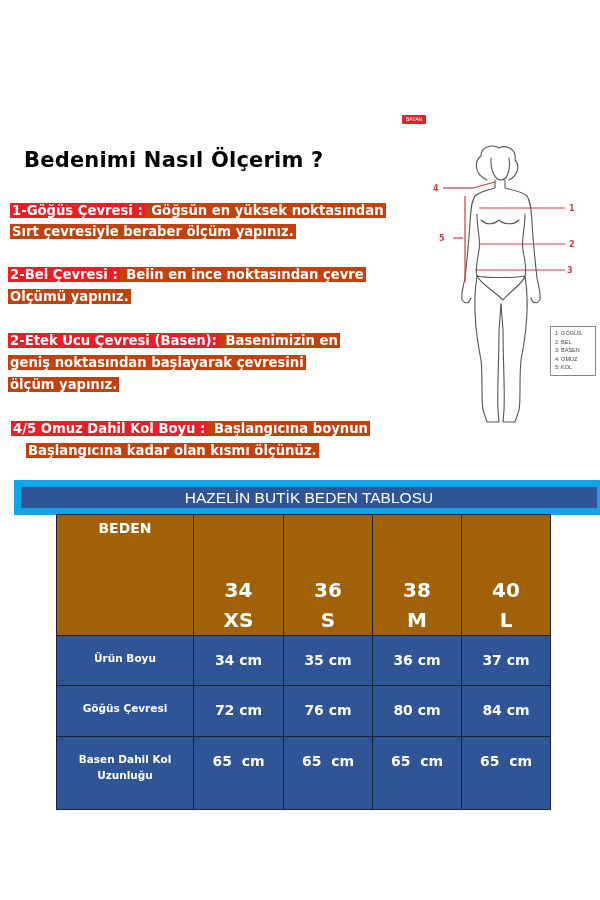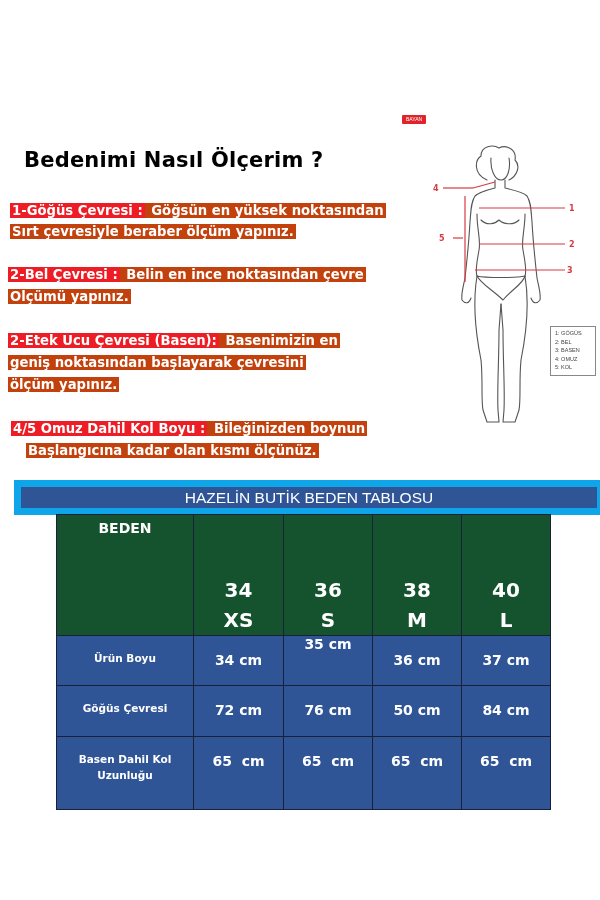--- a/index.html
+++ b/index.html
@@ -10,21 +10,21 @@
   .line { position: absolute; font-weight: bold; font-size: 13.2px; line-height: 19px; white-space: nowrap; }
   .red { background: #ee1c24; color: #fff; padding: 0 2px; }
   .blk { background: #c2410c; color: #fff; padding: 0 2px; }
   .figure { left: 395px; top: 110px; width: 205px; height: 360px; }
   .title-bar { left: 14px; top: 480px; width: 576px; height: 21px; background: #2f5597;
                border: 7px solid #0ea5e9; color: #fff; text-align: center; font-size: 15.5px;
                line-height: 21px; font-family: Liberation Sans, sans-serif; }
   table.size { position: absolute; left: 56px; top: 514px; border-collapse: collapse;
                width: 494px; table-layout: fixed; }
   table.size td { border: 1.5px solid #1a1f3a; text-align: center; color: #fff; font-weight: bold; padding: 0; vertical-align: top; }
-  .hdr td { background: #14532d; height: 74px; }
+  .hdr td { background: #a16207; height: 74px; }
   .row td { background: #2f5597; }
   .hlabel { font-size: 14px; padding-top: 5px; }
   .hnum { font-size: 20px; line-height: 30px; padding-top: 12px; margin-top: 48px; }
   .rlabel { font-size: 10.5px; line-height: 16px; }
   .rval { font-size: 14px; }
 </style>
 </head>
 <body>
 
 <div class="abs heading">Bedenimi Nasıl Ölçerim ?</div>
@@ -32,21 +32,21 @@
 <div class="line" style="left:10px; top:201px;"><span class="red">1-Göğüs Çevresi :</span><span class="blk"> Göğsün en yüksek noktasından</span></div>
 <div class="line" style="left:10px; top:222px;"><span class="blk">Sırt çevresiyle beraber ölçüm yapınız.</span></div>
 
 <div class="line" style="left:8px; top:265px;"><span class="red">2-Bel Çevresi :</span><span class="blk"> Belin en ince noktasından çevre</span></div>
 <div class="line" style="left:8px; top:287px;"><span class="blk">Ölçümü yapınız.</span></div>
 
 <div class="line" style="left:8px; top:331px;"><span class="red">2-Etek Ucu Çevresi (Basen):</span><span class="blk"> Basenimizin en</span></div>
 <div class="line" style="left:8px; top:353px;"><span class="blk">geniş noktasından başlayarak çevresini</span></div>
 <div class="line" style="left:8px; top:375px;"><span class="blk">ölçüm yapınız.</span></div>
 
-<div class="line" style="left:11px; top:419px;"><span class="red">4/5 Omuz Dahil Kol Boyu :</span><span class="blk"> Bileğinizden boynun</span></div>
+<div class="line" style="left:11px; top:419px;"><span class="red">4/5 Omuz Dahil Kol Boyu :</span><span class="blk"> Başlangıcına boynun</span></div>
 <div class="line" style="left:11px; top:441px;padding-left:15px;"><span class="blk"> Başlangıcına kadar olan kısmı ölçünüz.</span></div>
 
 <div class="abs figure">
   <div class="abs" style="left:7px; top:5px; width:24px; height:9px; background:#e0242c; border-radius:1px; color:#fff; font-size:5px; line-height:9px; text-align:center; font-family:'Liberation Sans',sans-serif;">BAYAN</div>
   <svg class="abs" style="left:0; top:0;" width="205" height="360" viewBox="0 0 205 360">
     <g fill="none" stroke="#555" stroke-width="1.1" stroke-linecap="round" stroke-linejoin="round">
 
       <path d="M92 70 C78 64 80 50 86 46 C86 36 98 34 104 38 C112 34 122 40 120 50 C126 56 122 66 114 70"></path>
 
       <path d="M96 48 C95 60 100 70 106 70 C112 70 116 60 114 48"></path>
@@ -119,41 +119,41 @@
         </td>
   </tr>
   <tr class="row" style="height:50px;margin-top:32px;">
     <td>
           <div class="rlabel" style="padding-top:14px;">Ürün Boyu</div>
         </td>
     <td>
           <div class="rval" style="padding-top:16px;">34 cm</div>
         </td>
     <td>
-          <div class="rval" style="padding-top:0;">35 cm</div>
+          <div class="rval" style="padding-top:16px;">35 cm</div>
         </td>
     <td>
           <div class="rval" style="padding-top:16px;">36 cm</div>
         </td>
     <td>
           <div class="rval" style="padding-top:16px;">37 cm</div>
         </td>
   </tr>
   <tr class="row" style="height:51px;">
     <td>
           <div class="rlabel" style="padding-top:14px;">Göğüs Çevresi</div>
         </td>
     <td>
           <div class="rval" style="padding-top:16px;">72 cm</div>
         </td>
     <td>
           <div class="rval" style="padding-top:16px;">76 cm</div>
         </td>
     <td>
-          <div class="rval" style="padding-top:16px;">50 cm</div>
+          <div class="rval" style="padding-top:16px;">80 cm</div>
         </td>
     <td>
           <div class="rval" style="padding-top:16px;">84 cm</div>
         </td>
   </tr>
   <tr class="row" style="height:73px;">
     <td>
           <div class="rlabel" style="padding:14px 18px 0;">Basen Dahil Kol Uzunluğu</div>
         </td>
     <td>

